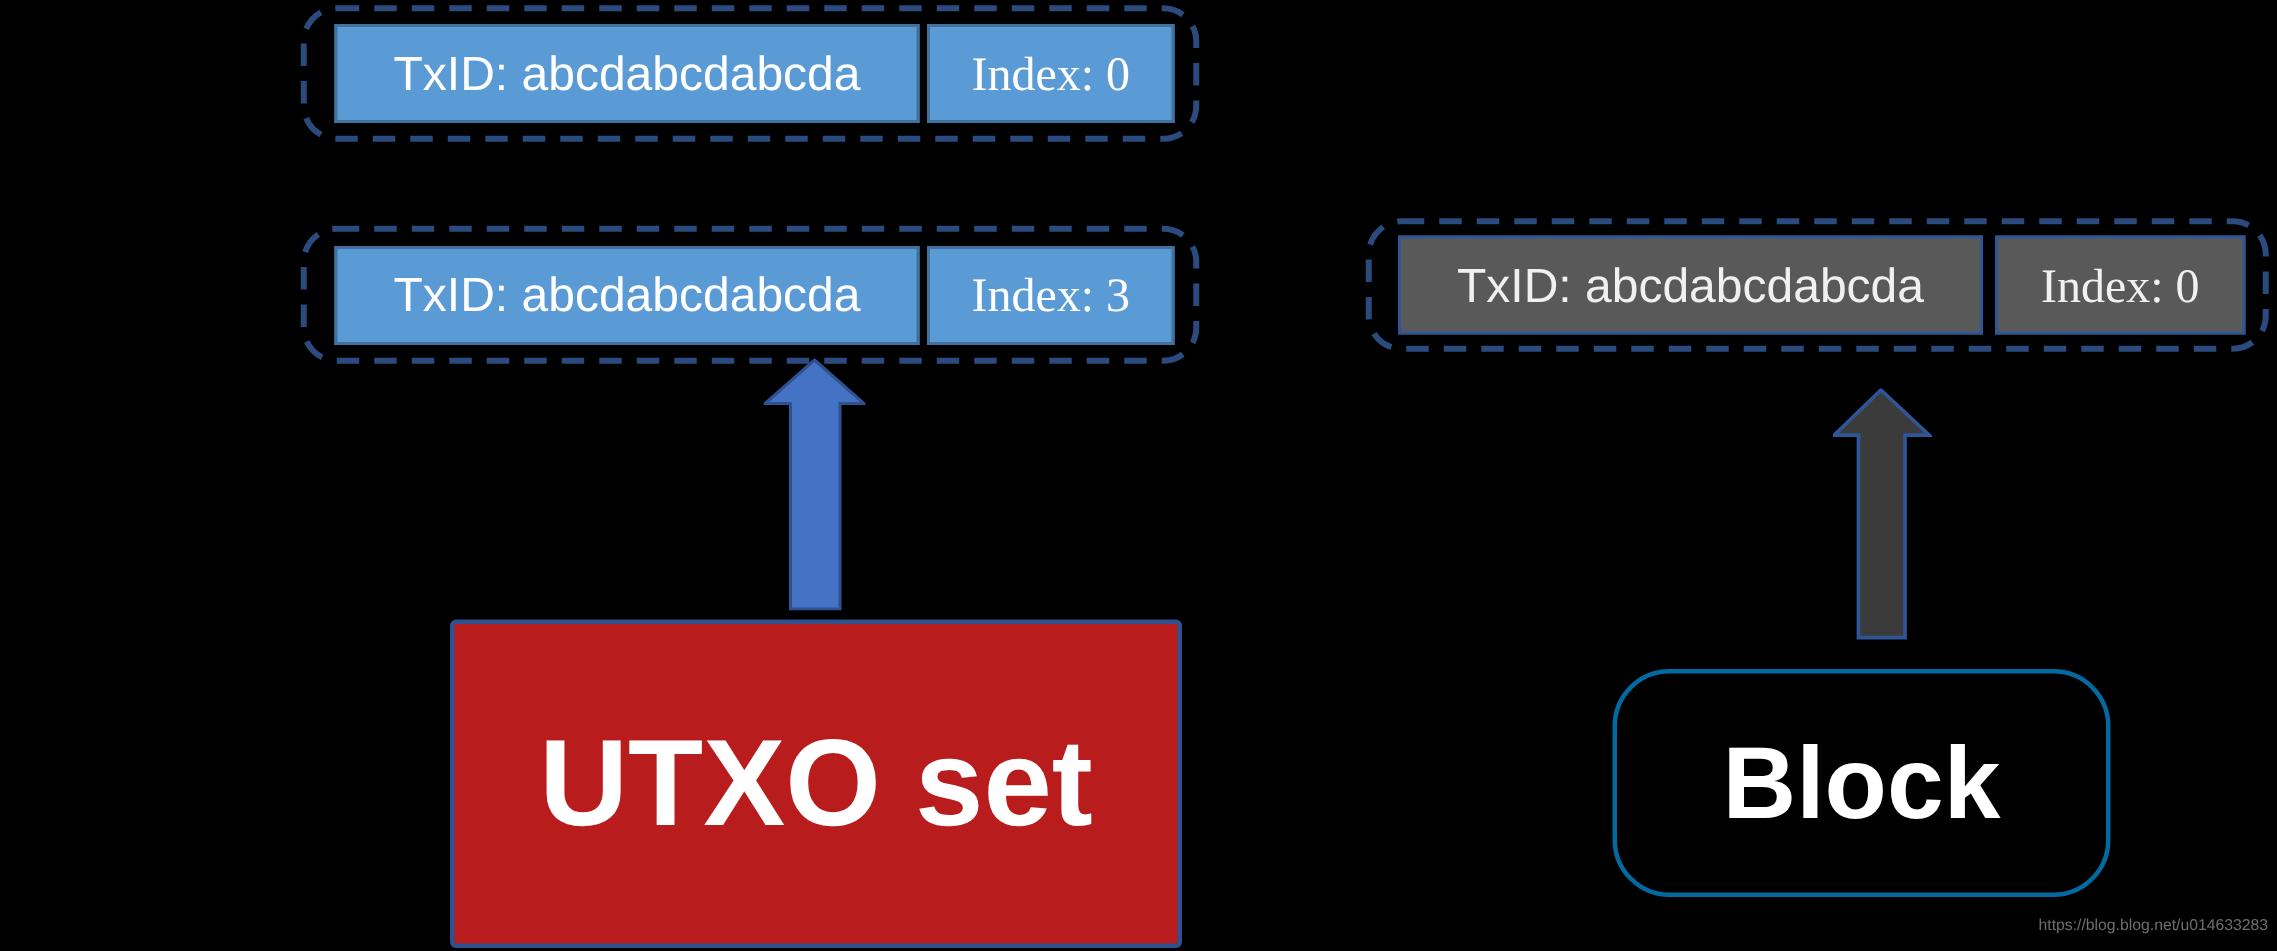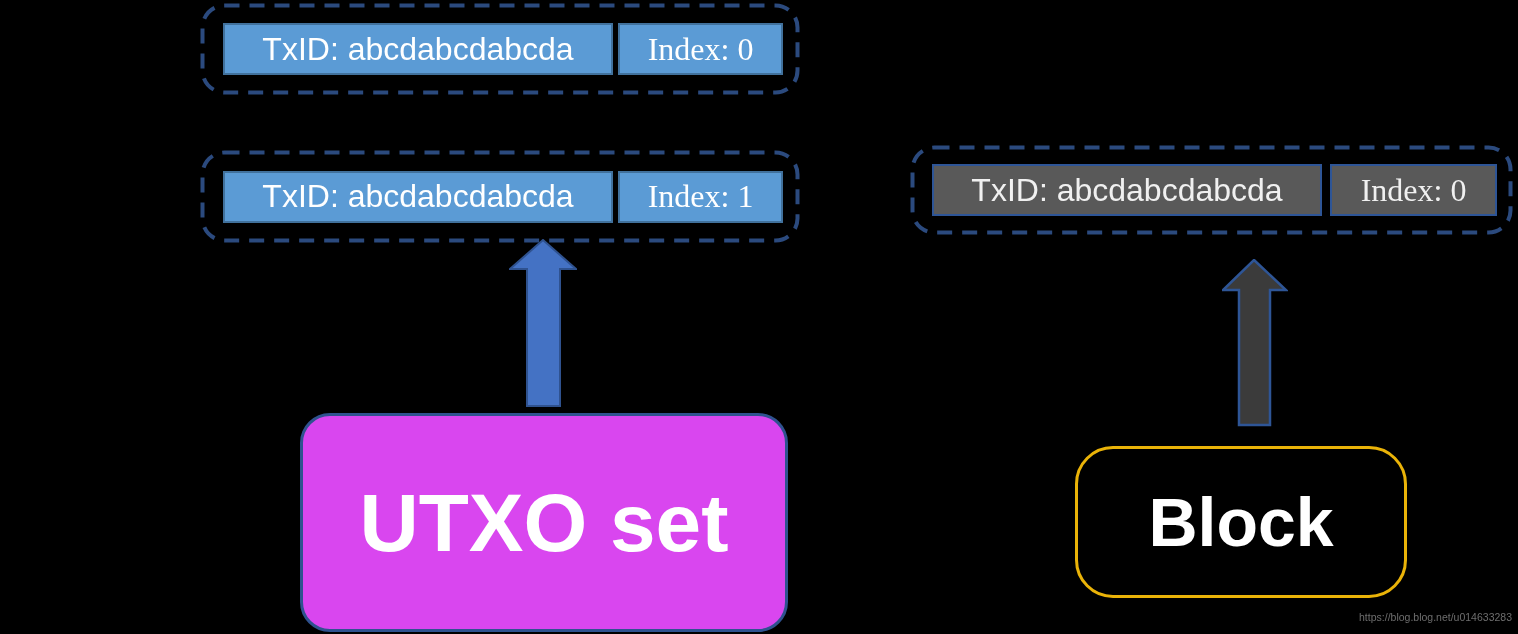--- a/index.html
+++ b/index.html
@@ -8,45 +8,45 @@
     background: #000000; overflow: hidden;
     font-family: "Liberation Sans", sans-serif;
   }
   
   .entry { position: absolute; display: flex; align-items: center; }
   .dash-svg { position: absolute; left: 0; top: 0; pointer-events: none; }
   .entry .row { position: relative; display: flex; align-items: center; }
   .cell {
     display: flex; align-items: center; justify-content: center;
     font-size: 32px; font-weight: 400; color: #FFFFFF;
-    box-sizing: border-box; height: 52px; white-space: nowrap;
+    box-sizing: border-box; height: 66px; white-space: nowrap;
   }
   .cell.txid  { width: 390px; }
   .cell.index { width: 165px; font-family: Liberation Serif, serif; }
   .cell.light { background: #5B9BD5; border: 2px solid #41719C; }
   .cell.dark  { background: #595959; border: 2px solid #2E5596; color: #F0F0F0; }
   .entry-1 { left: 200px; top: 3px;   width: 600px; height: 92px; padding-left: 23px; }
   .entry-2 { left: 200px; top: 150px; width: 600px; height: 93px; padding-left: 23px; }
   .entry-3 { left: 910px; top: 145px; width: 603px; height: 90px; padding-left: 22px; }
   .entry-1 .row, .entry-2 .row { gap: 5px; }
   .entry-3 .row { gap: 8px; }
   .entry-3 .cell.index { width: 167px; }
   
   .node {
     position: absolute; display: flex; align-items: center; justify-content: center;
     color: #FFFFFF; font-weight: bold; box-sizing: border-box; white-space: nowrap;
   }
   .node-utxo {
     left: 300px; top: 413px; width: 488px; height: 219px;
-    background: #d946ef; border: 3px solid #2F528F; border-radius: 30px;
+    background: #b91c1c; border: 3px solid #2F528F; border-radius: 4px;
     font-size: 82px;
   }
   .node-block {
     left: 1075px; top: 446px; width: 332px; height: 152px;
-    background: transparent; border: 3px solid #eab308; border-radius: 38px;
+    background: transparent; border: 3px solid #0369a1; border-radius: 38px;
     font-size: 68px;
   }
   .arrow-svg { position: absolute; pointer-events: none; }
   .arrow-left  { left: 509px;  top: 239px; }
   .arrow-right { left: 1222px; top: 259px; }
   .watermark {
     position: absolute; left: 1340px; top: 611px; width: 172px;
     color: #6E6E6E; font-size: 10.5px; text-align: right; letter-spacing: 0px;
   }
 </style>
@@ -64,21 +64,21 @@
       <div class="cell index light">Index: 0</div>
     </div>
   </div>
 
   <div class="entry entry-2">
     <svg class="dash-svg" width="600" height="93">
       <rect x="2.5" y="2.5" width="595" height="88" rx="22" fill="none" stroke="#2B4A7E" stroke-width="4" stroke-dasharray="15 10"></rect>
     </svg>
     <div class="row">
       <div class="cell txid light">TxID: abcdabcdabcda</div>
-      <div class="cell index light">Index: 1</div>
+      <div class="cell index light">Index: 3</div>
     </div>
   </div>
 
   <div class="entry entry-3">
     <svg class="dash-svg" width="603" height="90">
       <rect x="2.5" y="2.5" width="598" height="85" rx="22" fill="none" stroke="#2B4A7E" stroke-width="4" stroke-dasharray="15 10"></rect>
     </svg>
     <div class="row">
       <div class="cell txid dark">TxID: abcdabcdabcda</div>
       <div class="cell index dark">Index: 0</div>

